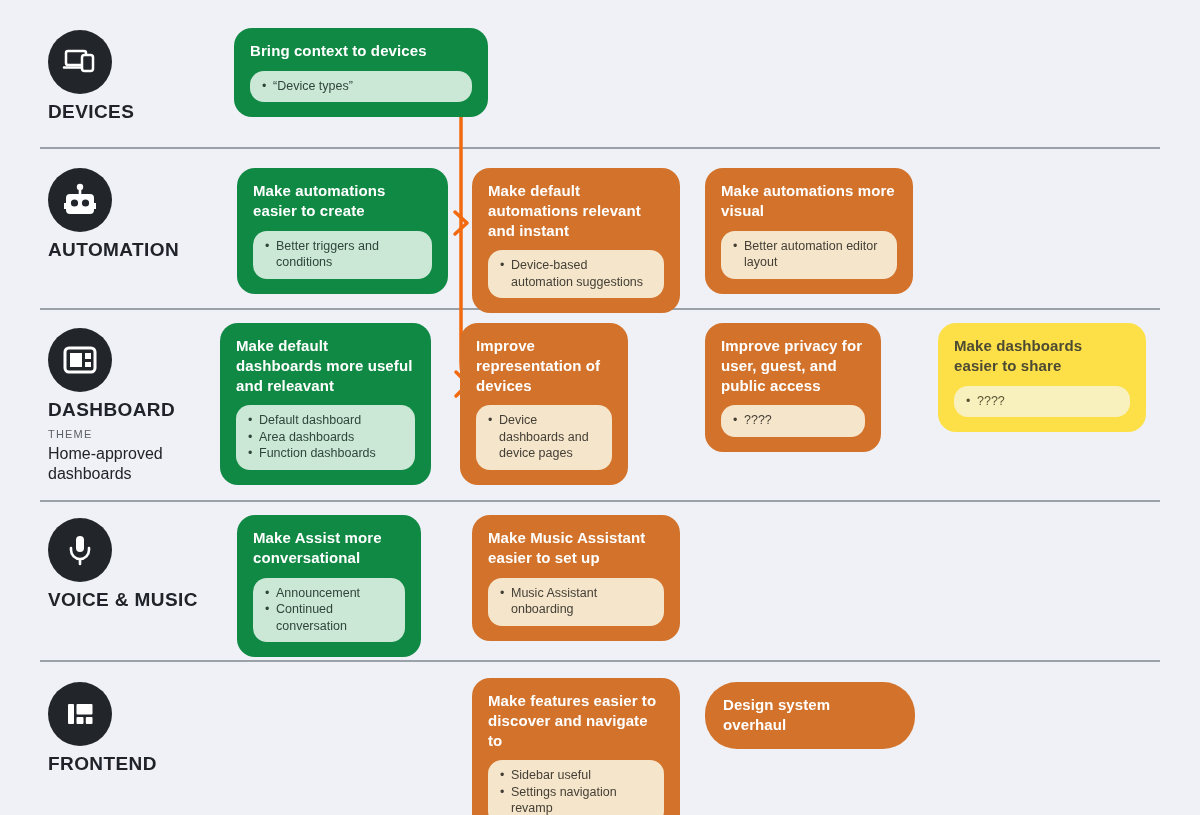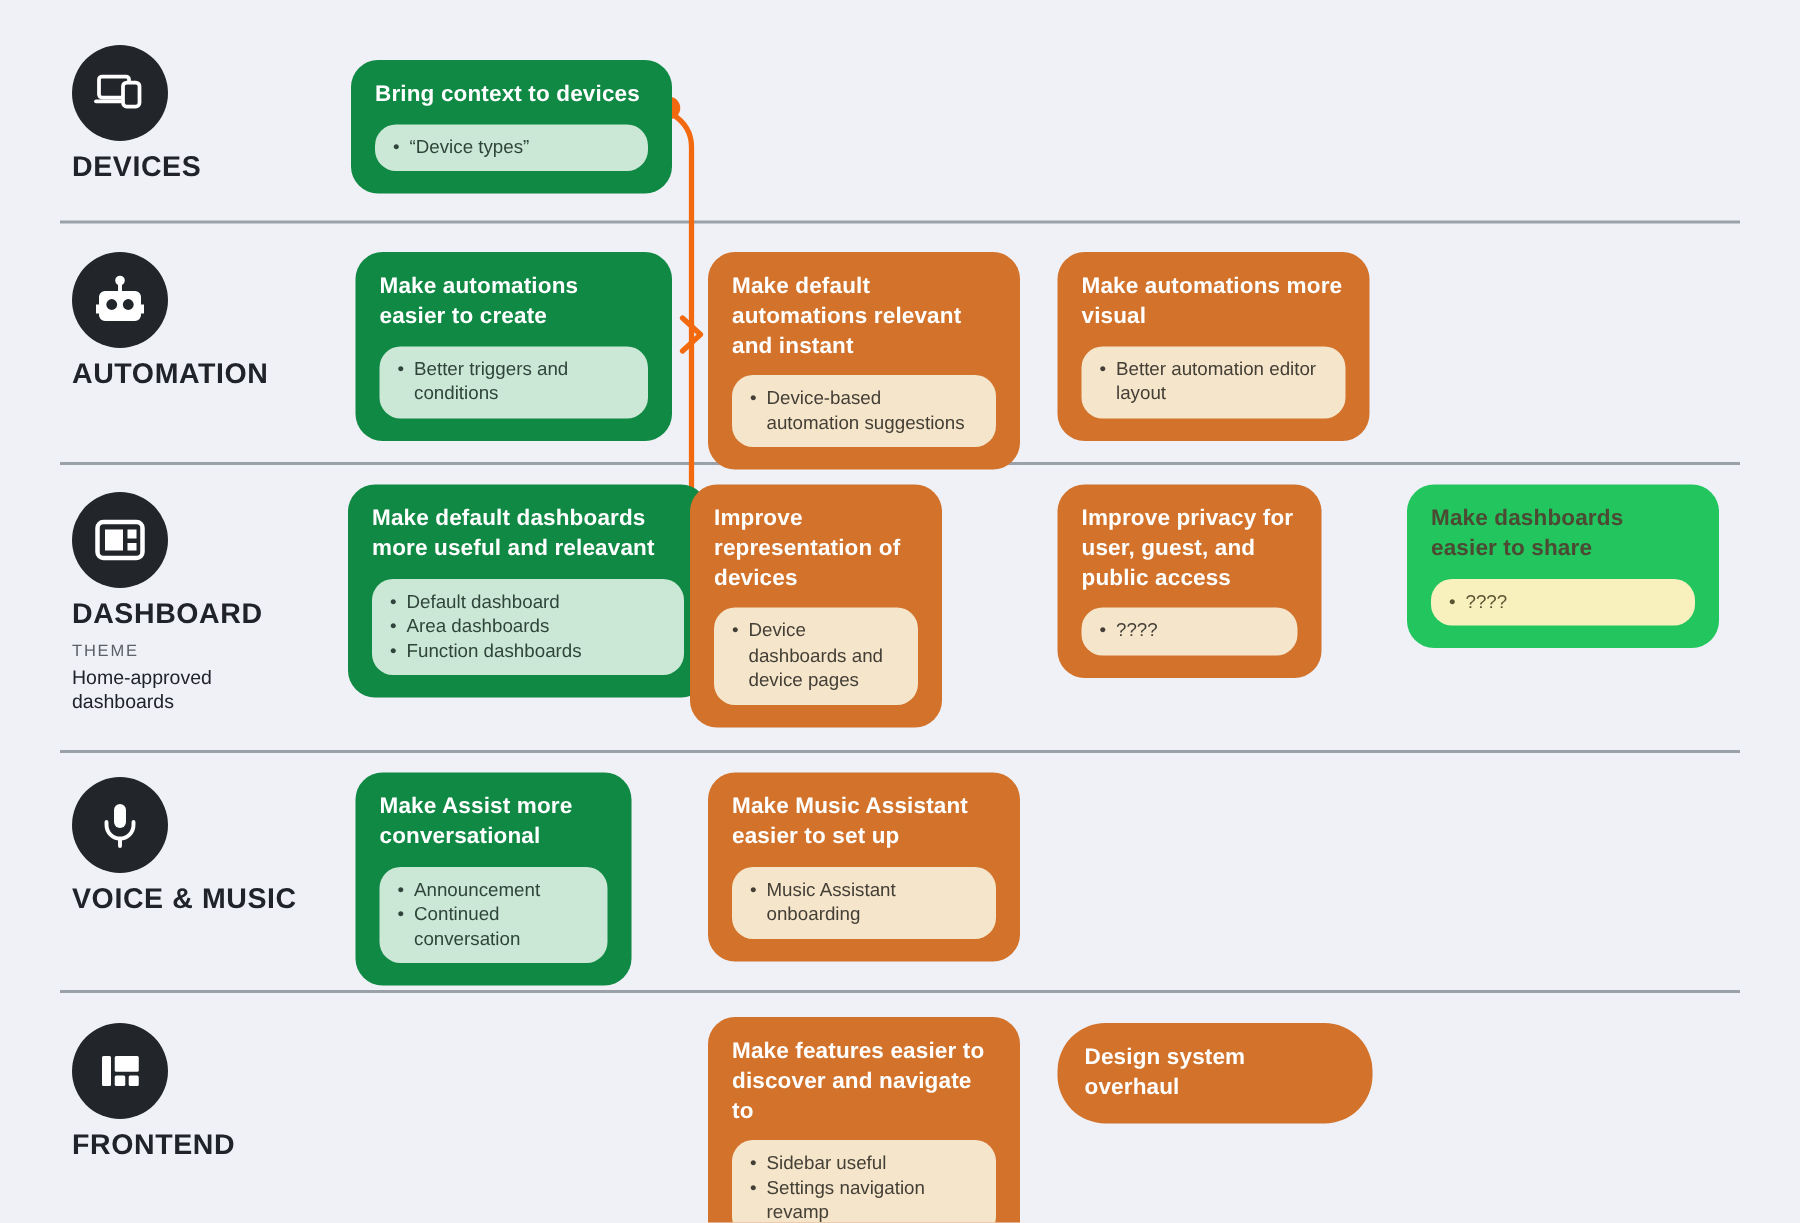--- a/index.html
+++ b/index.html
@@ -24,32 +24,32 @@
   .row-label{
     position:absolute;left:48px;
     font-size:19px;font-weight:700;color:#20242a;letter-spacing:.4px;
   }
   .theme-label{
     position:absolute;left:48px;
     font-size:11px;font-weight:400;color:#5c6167;letter-spacing:1.2px;
   }
   .theme-value{
     position:absolute;left:48px;width:160px;
-    font-size:13px;color:#20242a;line-height:1.25;
+    font-size:16px;color:#20242a;line-height:1.25;
   }
   .card{
     position:absolute;border-radius:18px;
     padding:13px 16px 15px 16px;box-sizing:border-box;
   }
   .card .title{
     font-size:15px;font-weight:700;line-height:1.32;letter-spacing:.1px;
   }
   .card.green{background:#0f8943;}
   .card.orange{background:#d2722b;}
-  .card.yellow{background:#22c55e;}
+  .card.yellow{background:#fde047;}
   .card.green .title,.card.orange .title{color:#ffffff;}
   .card.yellow .title{color:#4c4a33;}
   .pill{
     margin-top:10px;border-radius:14px;padding:7px 12px 8px 10px;
   }
   .card.green .pill{background:#cbe7d6;color:#2f453b;margin-top:10px;}
   .card.orange .pill{background:#f5e5ca;color:#433f36;}
   .card.yellow .pill{background:#f8f1be;color:#5a5433;}
   .pill ul{margin:0;padding:0;list-style:none;}
   .pill li{
@@ -81,21 +81,21 @@
 
   <div class="icon-circle" style="top:30px">
     <svg width="38" height="38" viewBox="0 0 38 38">
       <rect x="5" y="8" width="20" height="14" rx="2" fill="none" stroke="#fff" stroke-width="2.5"></rect>
       <line x1="3" y1="24.5" x2="20" y2="24.5" stroke="#fff" stroke-width="2.5" stroke-linecap="round"></line>
       <rect x="21" y="12" width="11" height="16" rx="2.5" fill="#22262b" stroke="#fff" stroke-width="2.5"></rect>
     </svg>
   </div>
   <div class="row-label" style="top:101px">DEVICES</div>
 
-  <div class="card green" style="left:234px;top:40px;width:214px">
+  <div class="card green" style="left:234px;top:28px;width:254px">
     <div class="title">Bring context to devices</div>
     <div class="pill">
       <ul>
         <li>“Device types”</li>
       </ul>
     </div>
   </div>
 
   <div class="icon-circle" style="top:168px">
     <svg width="40" height="40" viewBox="0 0 40 40">
@@ -140,21 +140,21 @@
       <rect x="5" y="8" width="30" height="24" rx="4" fill="none" stroke="#fff" stroke-width="3"></rect>
       <rect x="10" y="13" width="12" height="14" fill="#fff"></rect>
       <rect x="25" y="13" width="6" height="6" fill="#fff"></rect>
       <rect x="25" y="22" width="6" height="5" fill="#fff"></rect>
     </svg>
   </div>
   <div class="row-label" style="top:399px">DASHBOARD</div>
   <div class="theme-label" style="top:428px">THEME</div>
   <div class="theme-value" style="top:444px">Home-approved dashboards</div>
 
-  <div class="card green" style="left:232px;top:323px;width:240px">
+  <div class="card green" style="left:220px;top:323px;width:211px">
     <div class="title">Make default dashboards more useful and releavant</div>
     <div class="pill">
       <ul>
         <li>Default dashboard</li>
         <li>Area dashboards</li>
         <li>Function dashboards</li>
       </ul>
     </div>
   </div>
 

